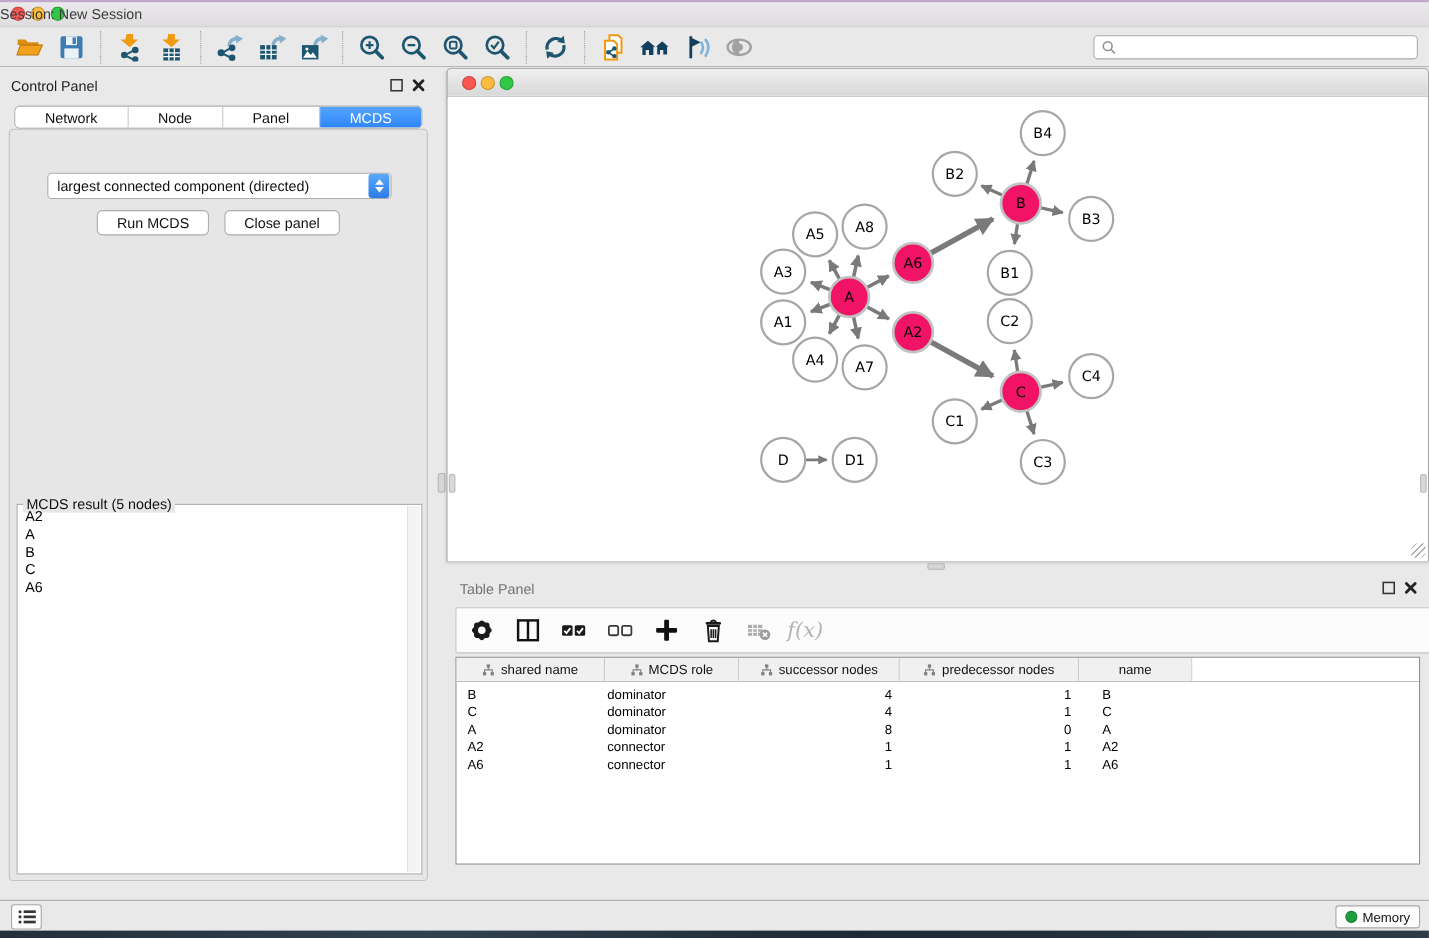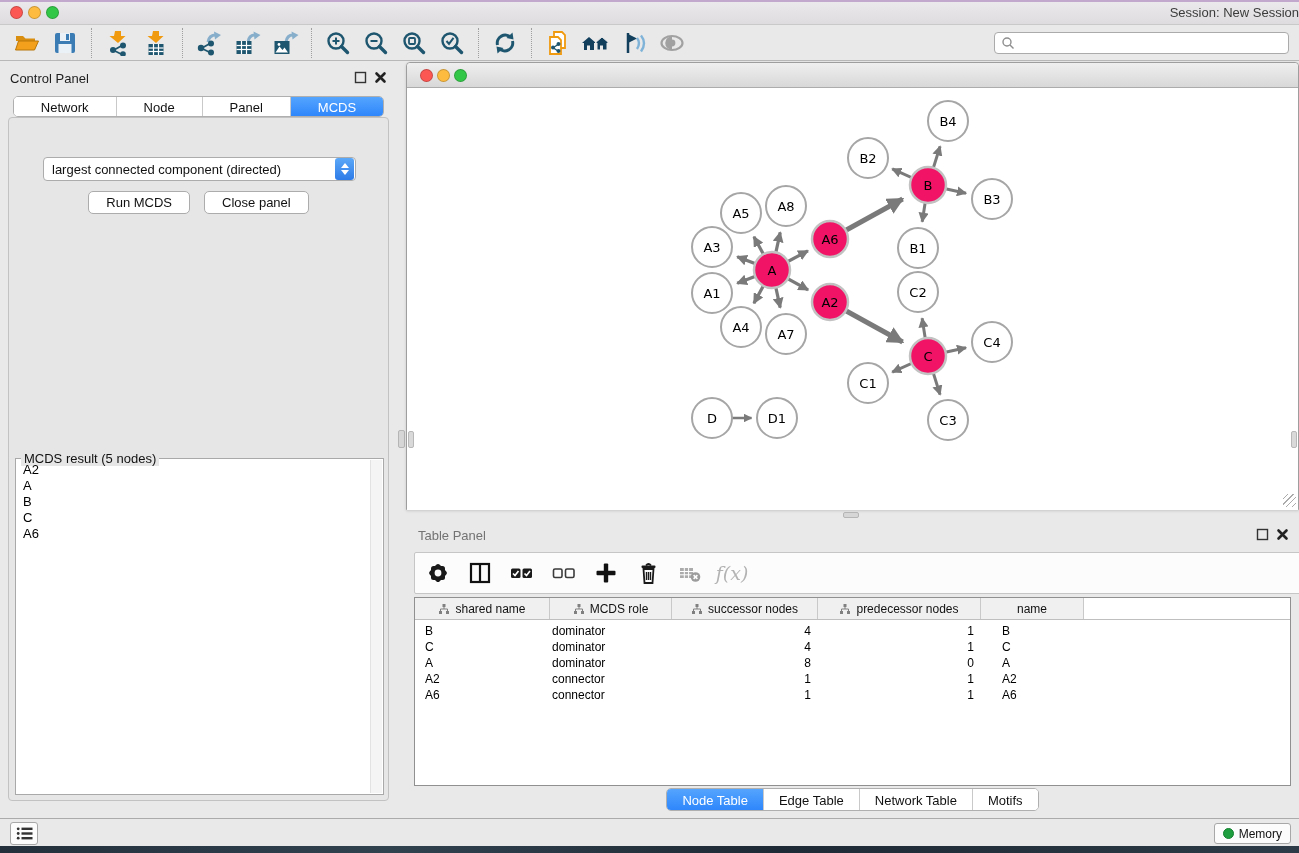--- a/index.html
+++ b/index.html
@@ -5,21 +5,21 @@
   * { margin:0; padding:0; box-sizing:border-box; }
   html,body { width:1299px; height:853px; overflow:hidden; font-family:"Liberation Sans", sans-serif; background:#E9E9E9; }
 
   
   #titlebar { position:absolute; left:0; top:0; width:1299px; height:25px;
     background:linear-gradient(#ECEAEC,#DEDCDE); border-bottom:1px solid #C9C9C9; }
   #titlebar::before { content:""; position:absolute; left:0; top:0; width:100%; height:2px; background:#C3A8CE; }
   .tl { position:absolute; width:13px; height:13px; border-radius:50%; top:6px; border:0.5px solid rgba(0,0,0,.2); }
   .tl.red{ background:#FC5753; } .tl.yellow{ background:#FDBC40; } .tl.green{ background:#33C748; }
   #titlebar .tl.red{left:10px;} #titlebar .tl.yellow{left:28px;} #titlebar .tl.green{left:46px;}
-  #main-title { position:absolute; width:100%; top:5px; text-align:right; font-size:13px; color:#3C3C3C; }
+  #main-title { position:absolute; width:100%; top:5px; text-align:left; font-size:13px; color:#3C3C3C; }
 
   
   #toolbar { position:absolute; left:0; top:25px; width:1299px; height:36px; background:#E9E9E9;
     border-bottom:1px solid #B8B8B8; display:flex; align-items:center; padding-left:8px; }
   .tbtn { width:38px; height:32px; display:flex; align-items:center; justify-content:center; }
   .tsep { width:1px; height:30px; border-left:1px dotted #9F9F9F; margin:0 7px; }
   .tbtn.disabled svg { opacity:.9; }
   #search-wrap { margin-left:auto; margin-right:10px; width:295px; height:22px; background:#fff;
     border:1px solid #ABABAB; border-radius:4px; display:flex; align-items:center; padding:0 6px; }
   #search-wrap input { border:none; outline:none; flex:1; font-size:12px; margin-left:4px; background:transparent; }
@@ -596,28 +596,20 @@
           <div class="trow">
             <div class="td c0">A6</div>
             <div class="td c1">connector</div>
             <div class="td c2">1</div>
             <div class="td c3">1</div>
             <div class="td c4">A6</div>
           </div>
         </div>
     </div>
 
-    <div id="tp-tabs">
-      <div class="segbar">
-          <div class="seg seg-active">Node Table</div>
-          <div class="seg">Edge Table</div>
-          <div class="seg">Network Table</div>
-          <div class="seg">Motifs</div>
-        </div>
-    </div>
   </div>
 </div>
 
 <div id="statusbar">
   <div id="list-btn">
     <svg width="17" height="15" viewBox="0 0 17 15">
       <circle cx="2.2" cy="2.8" r="1.4" fill="#333"></circle>
         <rect x="5.5" y="1.6" width="11" height="2.4" fill="#333"></rect>
       <circle cx="2.2" cy="7.5" r="1.4" fill="#333"></circle>
         <rect x="5.5" y="6.3" width="11" height="2.4" fill="#333"></rect>

